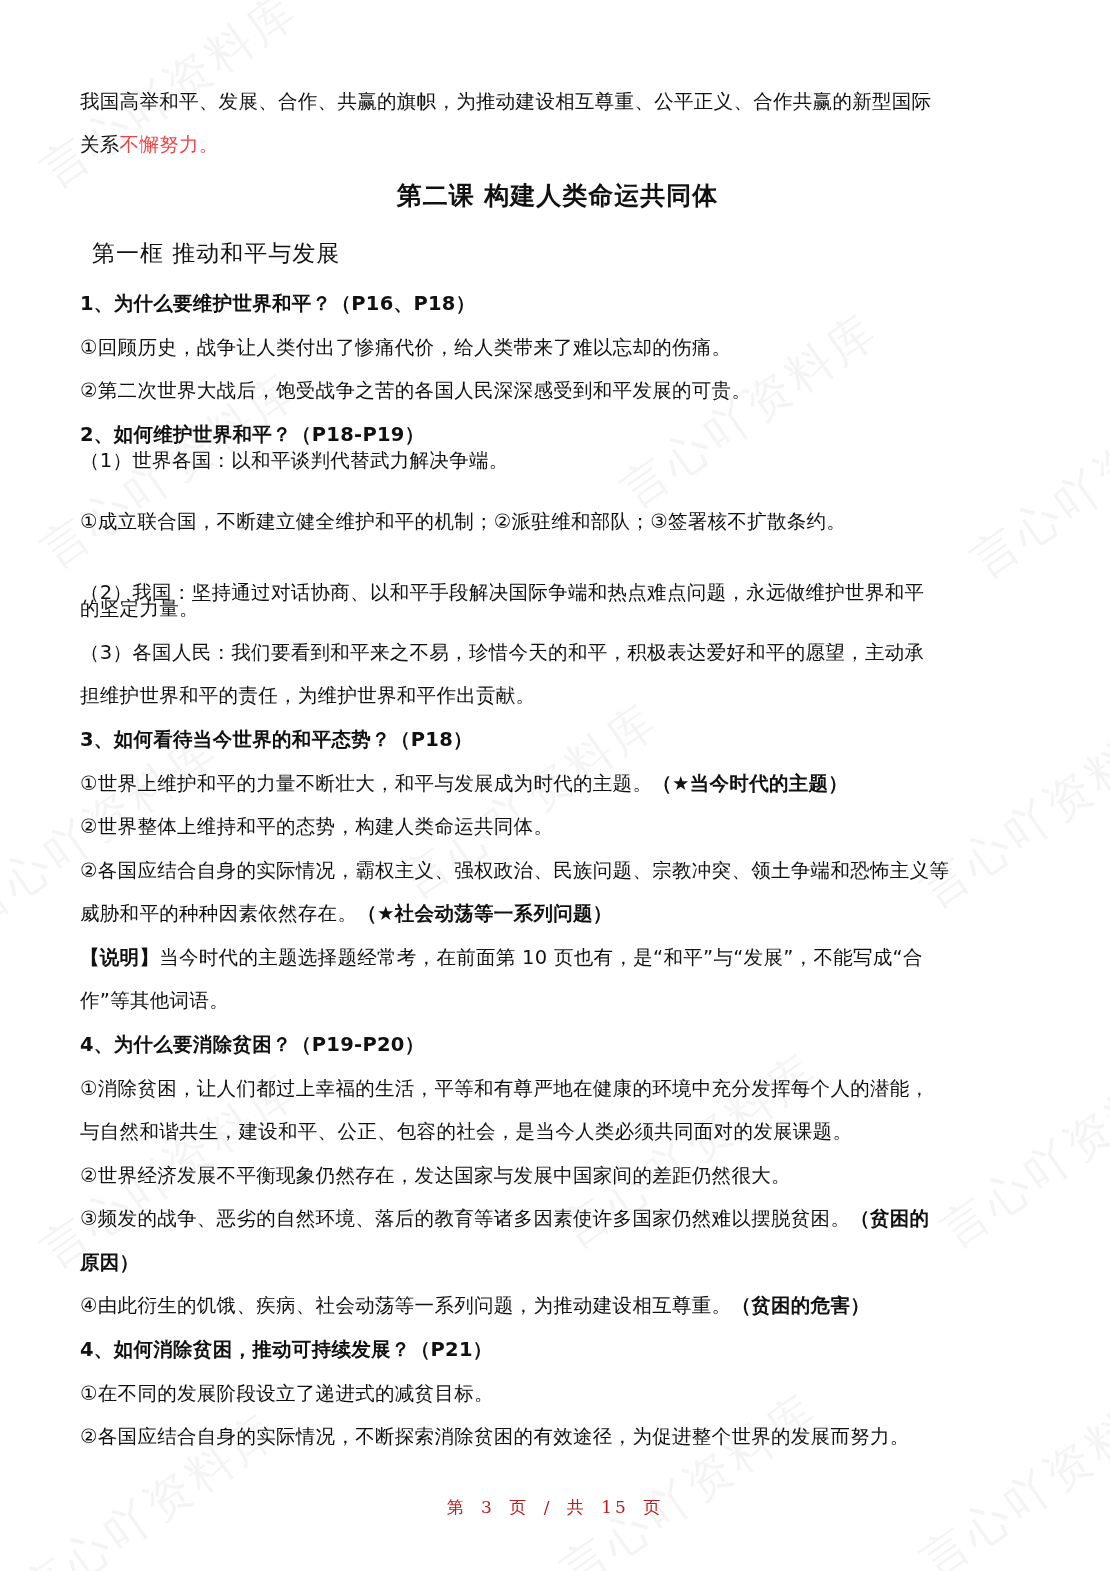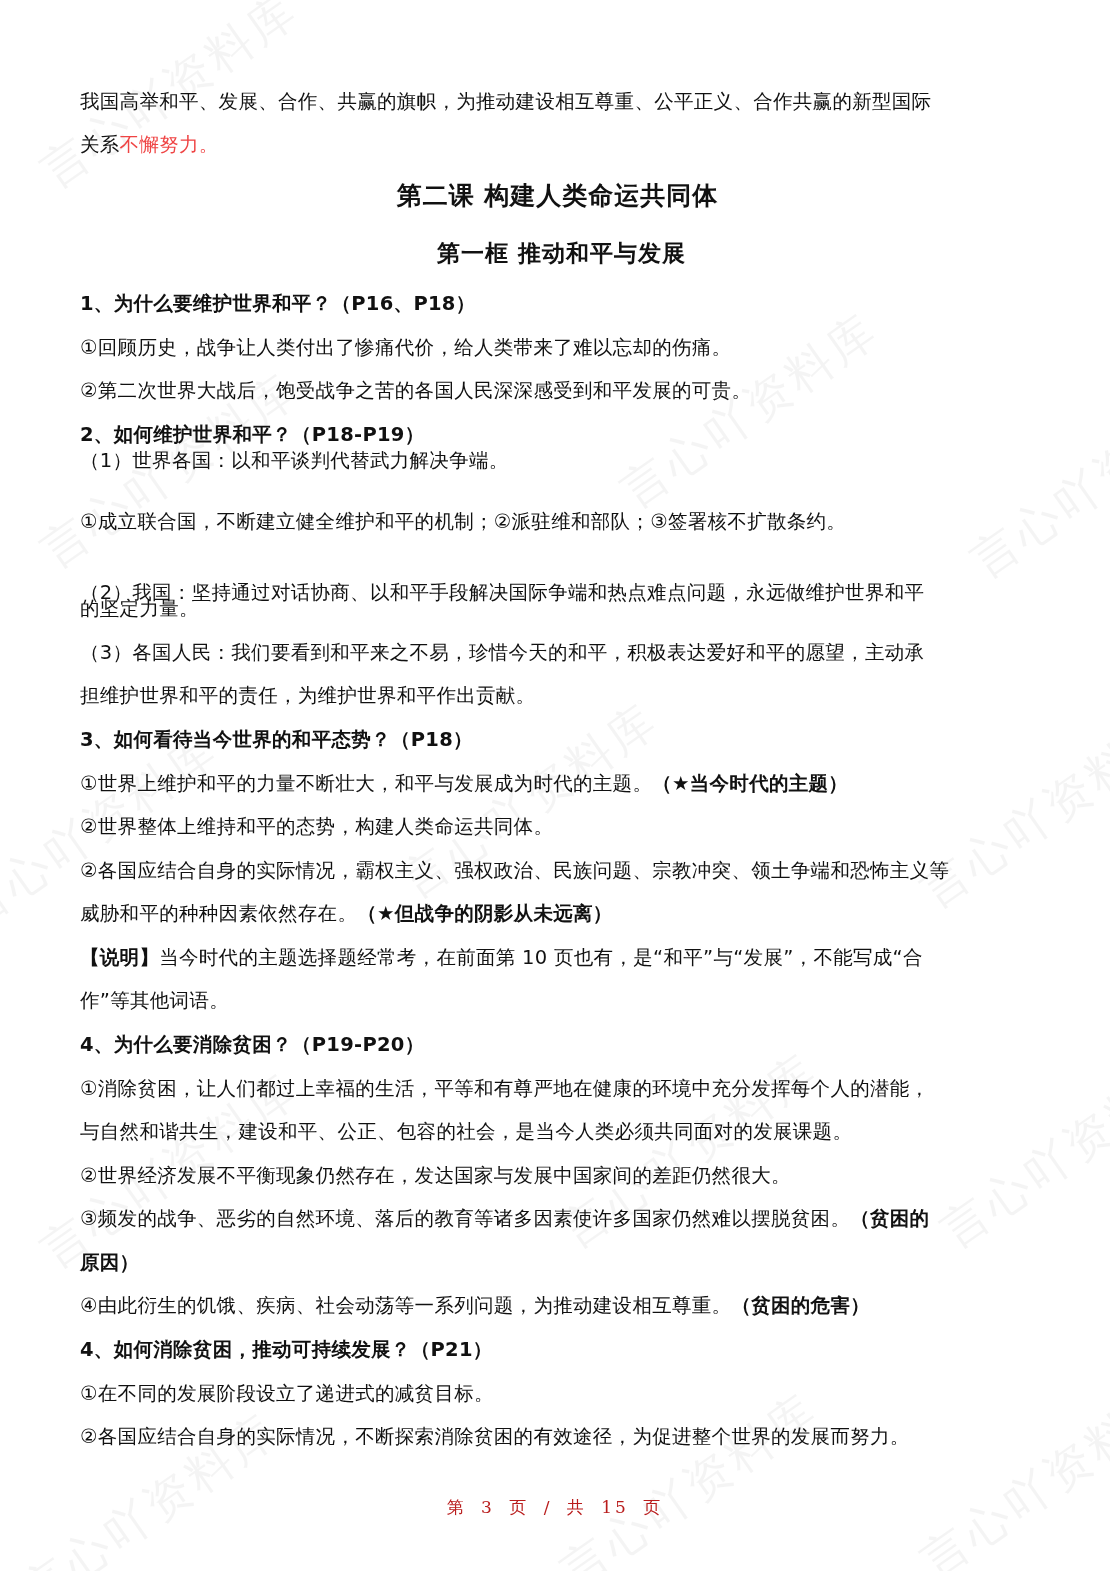--- a/index.html
+++ b/index.html
@@ -19,21 +19,21 @@
       position: absolute; left: 0; font-size: 19.5px; line-height: 28px; white-space: nowrap;
       letter-spacing: 0.3px;
     }
     .bold { font-weight: bold; }
     .gray { color: #ef4444; }
     .title {
       position: absolute; left: 0; width: 955px; text-align: center; font-weight: bold;
       font-size: 25px; line-height: 34px; letter-spacing: 1px;
     }
     .subtitle {
-      position: absolute; left: 4px; width: 955px; text-align: center; font-weight: bold;
+      position: absolute; left: 12px; width: 955px; text-align: left; font-weight: normal;
       font-size: 23px; line-height: 32px; letter-spacing: 1px;
     }
     .footer {
       position: absolute; left: 0; width: 1110px; top: 1496px; text-align: center;
       font-size: 17px; color: #b91c1c; letter-spacing: 3px; z-index: 1;
       font-family: "DejaVu Serif", serif;
     }
     .footer span { margin: 0 3px; }
   </style>
 </head>
@@ -81,21 +81,21 @@
   <div class="line" style="top:770px;">
     <span>①世界上维护和平的力量不断壮大，和平与发展成为时代的主题。</span><span class="bold">（★当今时代的主题）</span>
   </div>
   <div class="line" style="top:813px;">
     <span>②世界整体上维持和平的态势，构建人类命运共同体。</span>
   </div>
   <div class="line" style="top:857px;">
     <span>②各国应结合自身的实际情况，霸权主义、强权政治、民族问题、宗教冲突、领土争端和恐怖主义等</span>
   </div>
   <div class="line" style="top:900px;">
-    <span>威胁和平的种种因素依然存在。</span><span class="bold">（★但战争的阴影从未远离）</span>
+    <span>威胁和平的种种因素依然存在。</span><span class="bold">（★社会动荡等一系列问题）</span>
   </div>
   <div class="line" style="top:944px;">
     <span class="bold">【说明】</span><span>当今时代的主题选择题经常考，在前面第 10 页也有，是“和平”与“发展”，不能写成“合</span>
   </div>
   <div class="line" style="top:987px;">作”等其他词语。</div>
 
   <div class="line bold" style="top:1031px;">4、为什么要消除贫困？（P19-P20）</div>
   <div class="line" style="top:1075px;">①消除贫困，让人们都过上幸福的生活，平等和有尊严地在健康的环境中充分发挥每个人的潜能，</div>
   <div class="line" style="top:1118px;">与自然和谐共生，建设和平、公正、包容的社会，是当今人类必须共同面对的发展课题。</div>
   <div class="line" style="top:1162px;">②世界经济发展不平衡现象仍然存在，发达国家与发展中国家间的差距仍然很大。</div>

